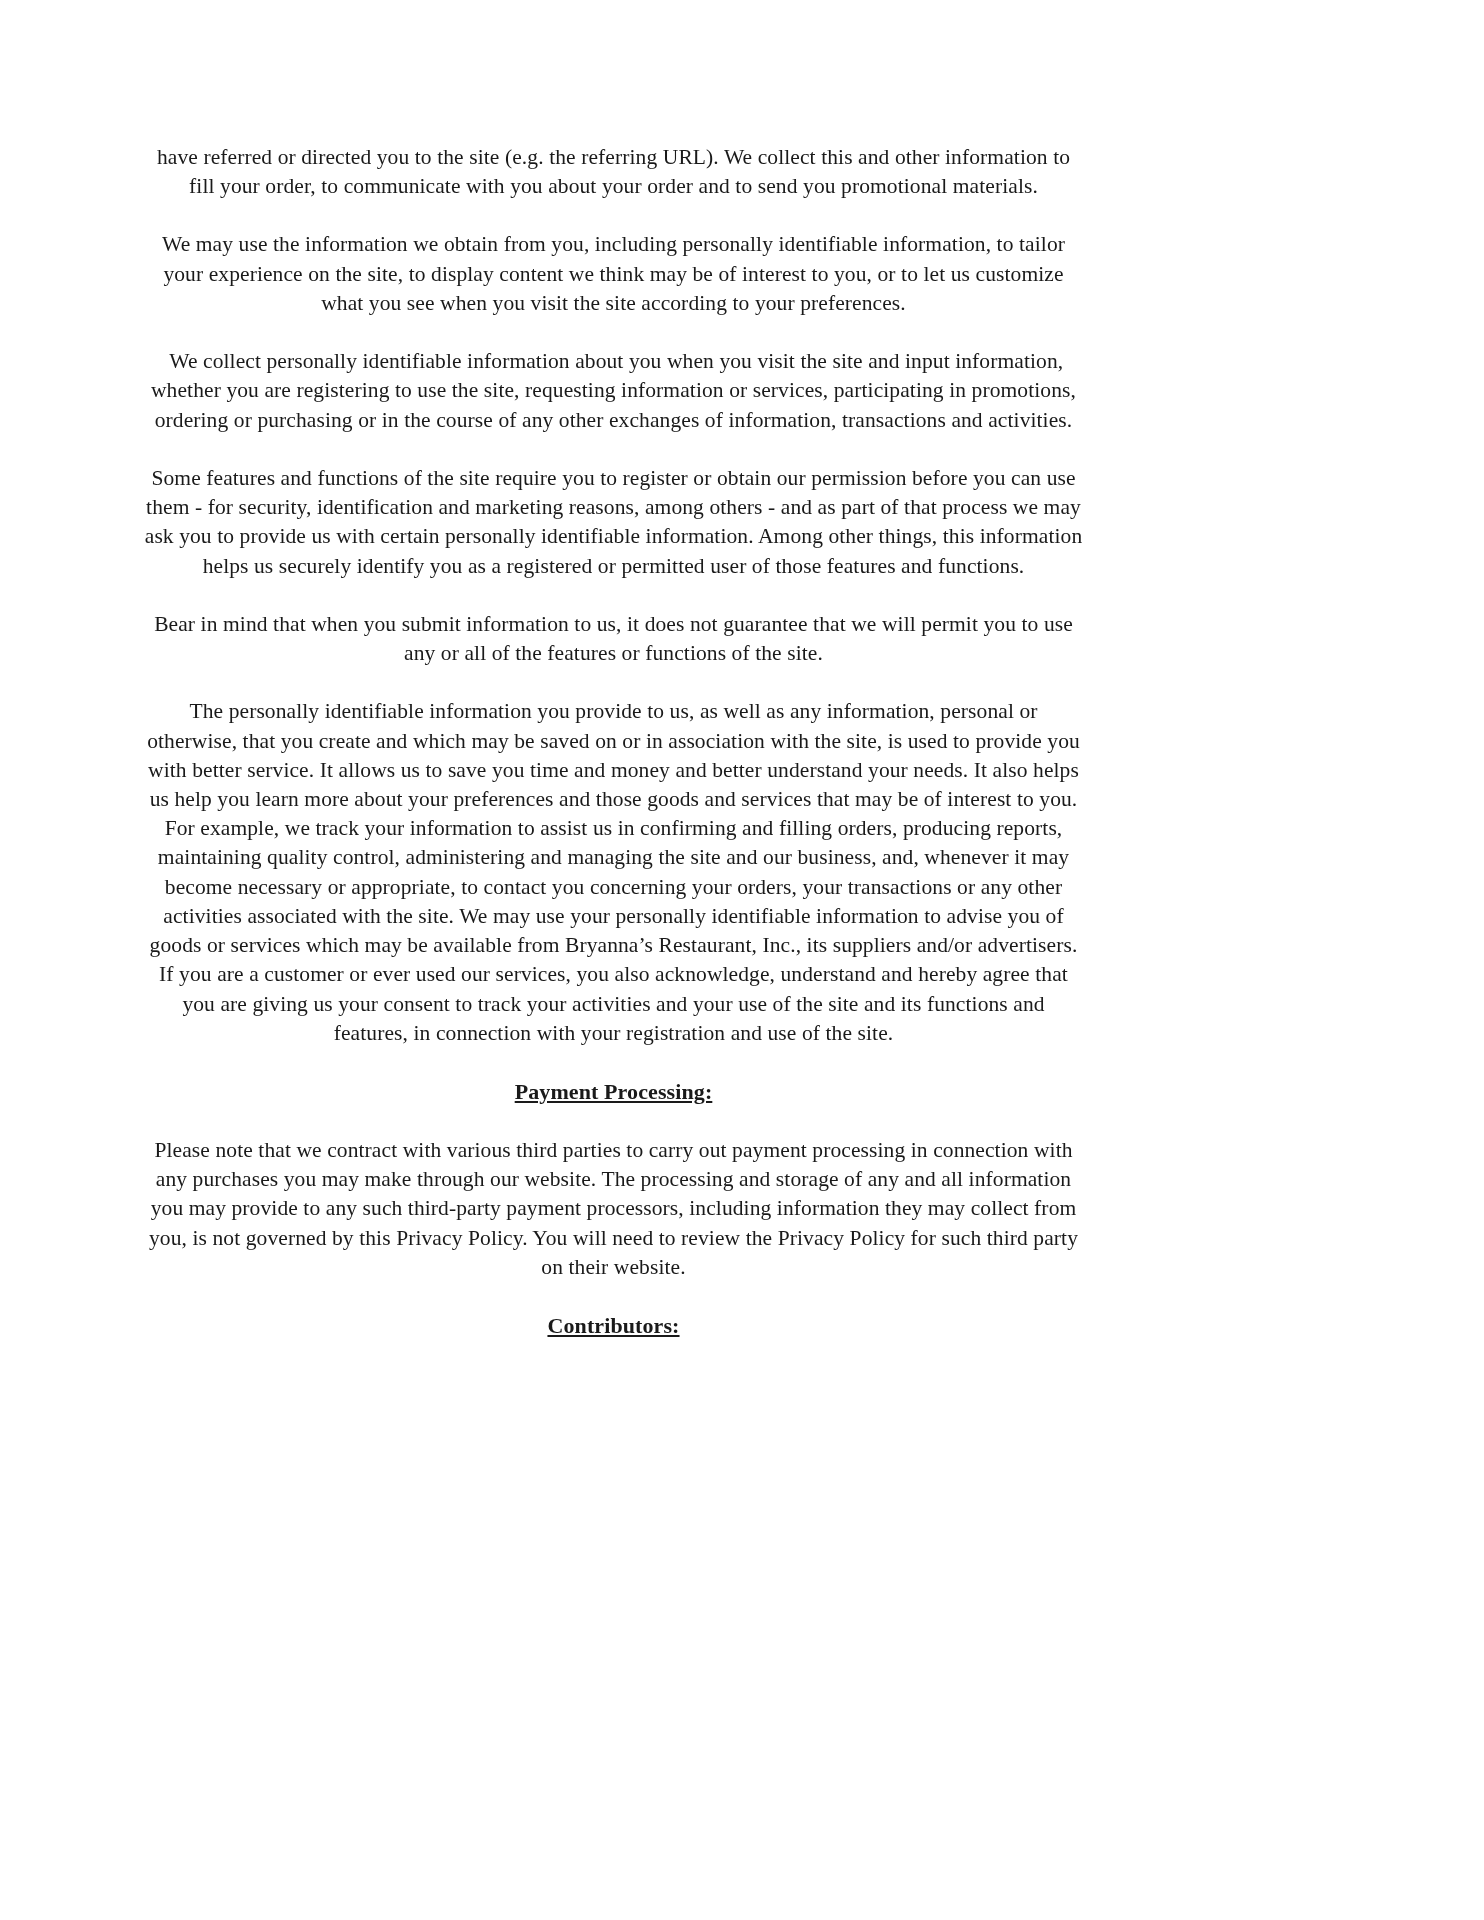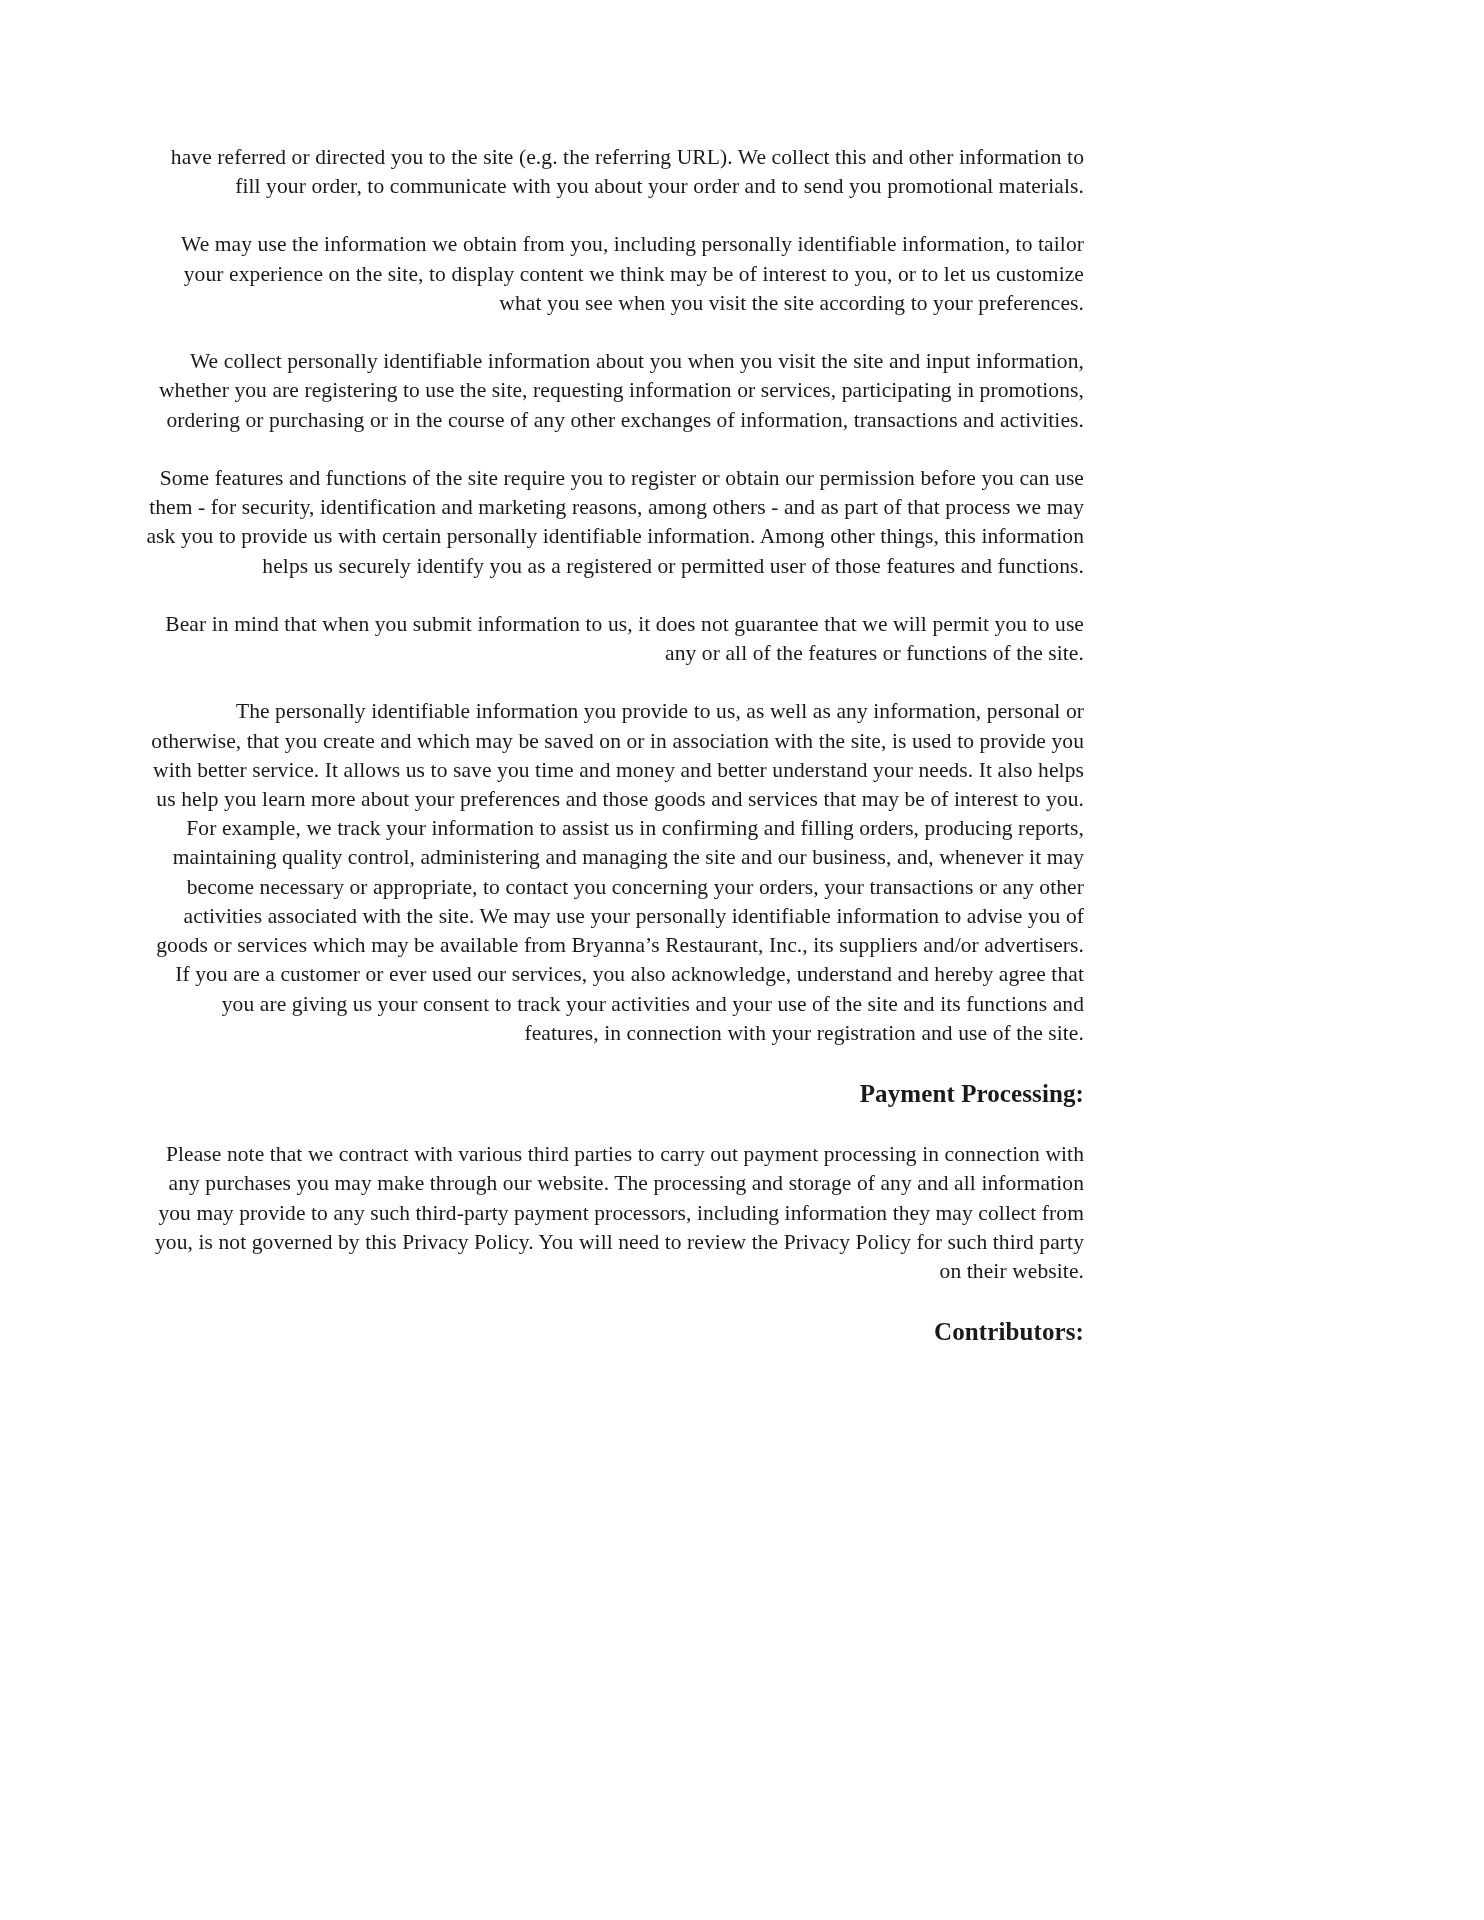--- a/index.html
+++ b/index.html
@@ -16,29 +16,30 @@
     height: 1920px;
     background: #ffffff;
     box-sizing: border-box;
     padding: 143px 400px 0 143px;
     overflow: hidden;
   }
   .doc-block {
     margin: 0 0 29px 0;
     font-size: 21.5px;
     line-height: 1.36;
-    text-align: right;
+    text-align: center;
     white-space: pre-wrap;
     letter-spacing: 0.1px;
   }
   .doc-heading {
     font-weight: bold;
     margin: 0 0 29px 0;
-    font-size: 25px;
+    font-size: 22px;
     line-height: 1.36;
+    text-decoration: underline;
   }
 </style>
 </head>
 <body>
 
 <div class="page">
   <p class="doc-block">have referred or directed you to the site (e.g. the referring URL). We collect this and other information to fill your order, to communicate with you about your order and to send you promotional materials.</p>
   <p class="doc-block">We may use the information we obtain from you, including personally identifiable information, to tailor your experience on the site, to display content we think may be of interest to you, or to let us customize what you see when you visit the site according to your preferences.</p>
   <p class="doc-block"> We collect personally identifiable information about you when you visit the site and input information, whether you are registering to use the site, requesting information or services, participating in promotions, ordering or purchasing or in the course of any other exchanges of information, transactions and activities.</p>
   <p class="doc-block">Some features and functions of the site require you to register or obtain our permission before you can use them - for security, identification and marketing reasons, among others - and as part of that process we may ask you to provide us with certain personally identifiable information. Among other things, this information helps us securely identify you as a registered or permitted user of those features and functions.</p>

